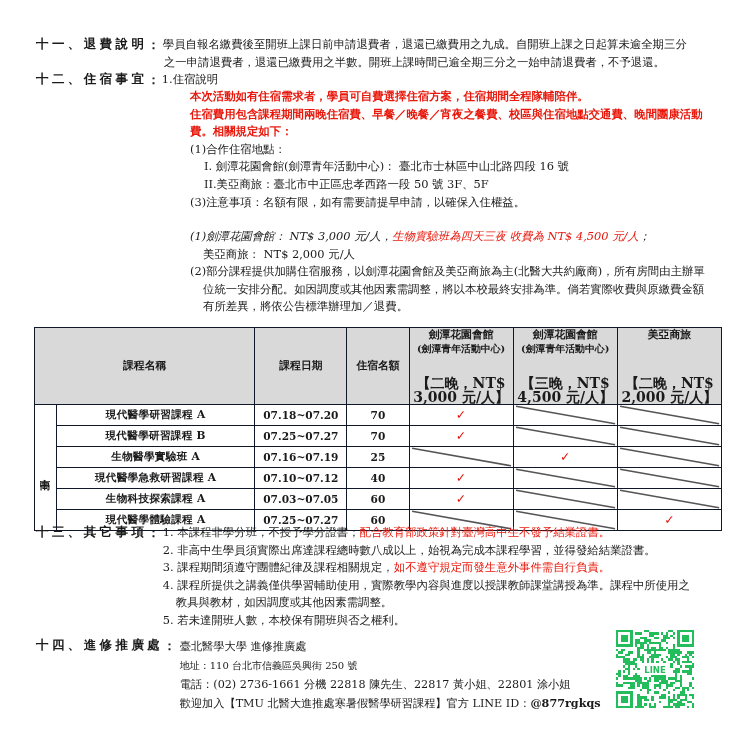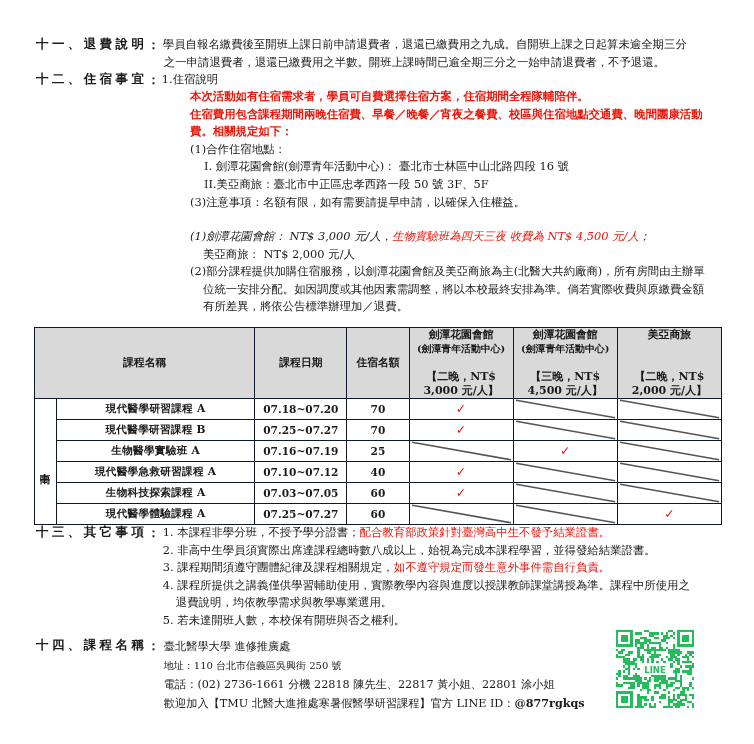--- a/index.html
+++ b/index.html
@@ -72,21 +72,21 @@
     position: relative;
     background: #ffffff;
   }
   #course-table thead th {
     background: #d9d9d9;
     height: 58px;
     font-size: 10.8px;
     line-height: 14px;
   }
   #course-table thead th .sub { font-size: 9.9px; }
-  #course-table thead th .price { font-size: 11px; display: block; margin-top: 14px; }
+  #course-table thead th .price { font-size: 14px; display: block; margin-top: 20px; }
   .col-grade { width: 22px; }
   .col-name  { width: 198px; }
   .col-date  { width: 92px; }
   .col-quota { width: 62px; }
   .col-plan  { width: 104px; }
 
   .grade-cell {
     width: 22px;
     font-size: 11px;
     font-weight: bold;
@@ -295,27 +295,27 @@
   </table>
 
   <div id="block-13" class="sec">
     <div class="sec-num">十三、其它事項</div>
     <div class="sec-colon">：</div>
     <div class="sec-body">
       <div class="ln item"><span>1. 本課程非學分班，不授予學分證書；</span><span class="red">配合教育部政策針對臺灣高中生不發予結業證書。</span></div>
       <div class="ln item">2. 非高中生學員須實際出席達課程總時數八成以上，始視為完成本課程學習，並得發給結業證書。</div>
       <div class="ln item"><span>3. 課程期間須遵守團體紀律及課程相關規定，</span><span class="red">如不遵守規定而發生意外事件需自行負責。</span></div>
       <div class="ln item">4. 課程所提供之講義僅供學習輔助使用，實際教學內容與進度以授課教師課堂講授為準。課程中所使用之</div>
-      <div class="ln" style="padding-left:13px;">退費說明，均依教學需求與教學專業選用。</div>
+      <div class="ln" style="padding-left:13px;">教具與教材，如因調度或其他因素需調整。</div>
       <div class="ln item">5. 若未達開班人數，本校保有開班與否之權利。</div>
     </div>
   </div>
 
   <div id="block-14" class="sec">
-    <div class="sec-num">十四、課程名稱</div>
+    <div class="sec-num">十四、進修推廣處</div>
     <div class="sec-colon">：</div>
     <div class="sec-body">
       <div class="ln">臺北醫學大學 進修推廣處</div>
       <div class="ln addr">地址：110 台北市信義區吳興街 250 號</div>
       <div class="ln">電話：(02) 2736-1661 分機 22818 陳先生、22817 黃小姐、22801 涂小姐</div>
       <div class="ln"><span>歡迎加入【TMU 北醫大進推處寒暑假醫學研習課程】官方 LINE ID：</span><span class="bold">@877rgkqs</span></div>
     </div>
   </div>
 
   <div id="qr-code">

